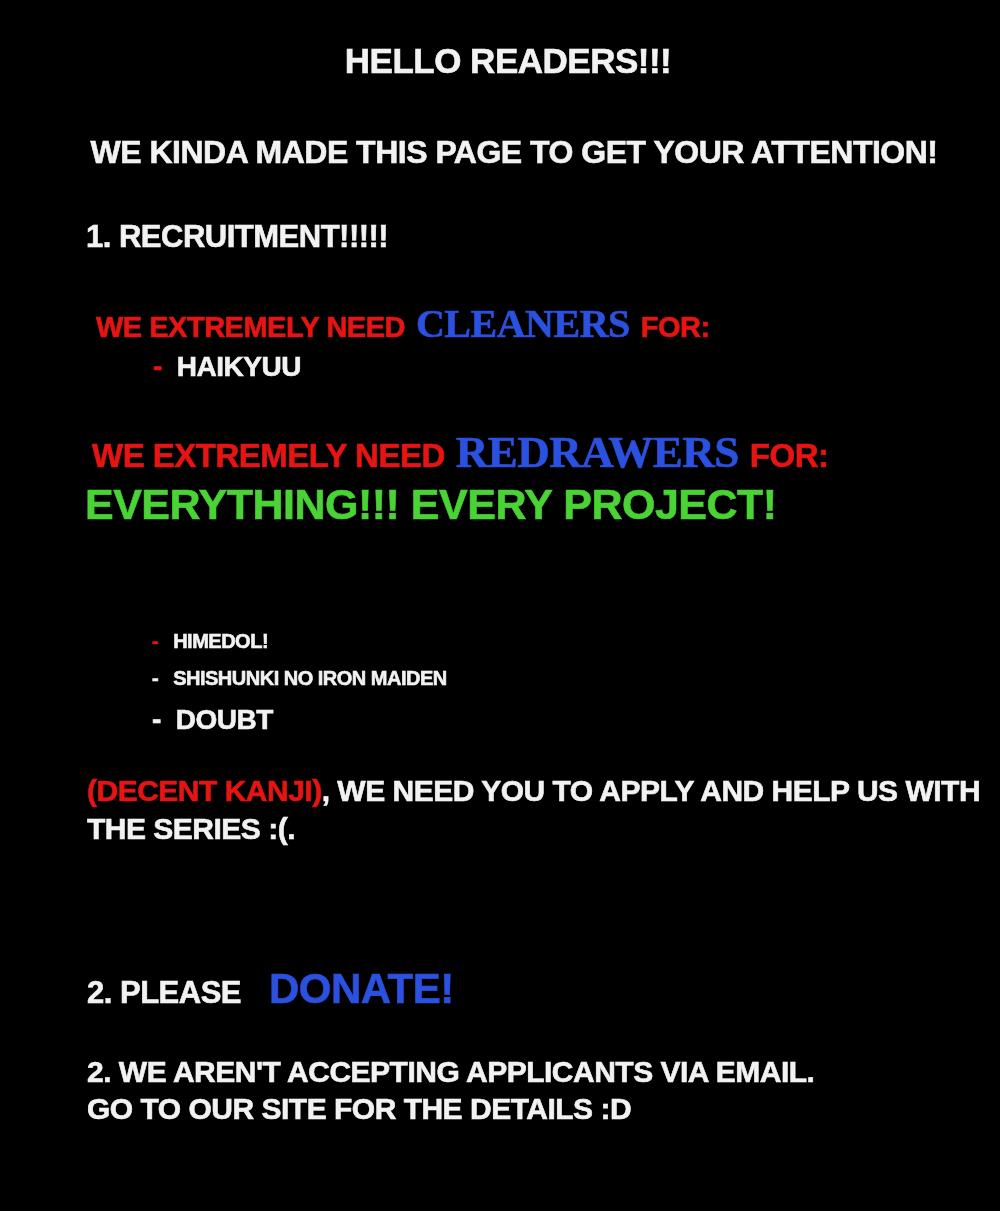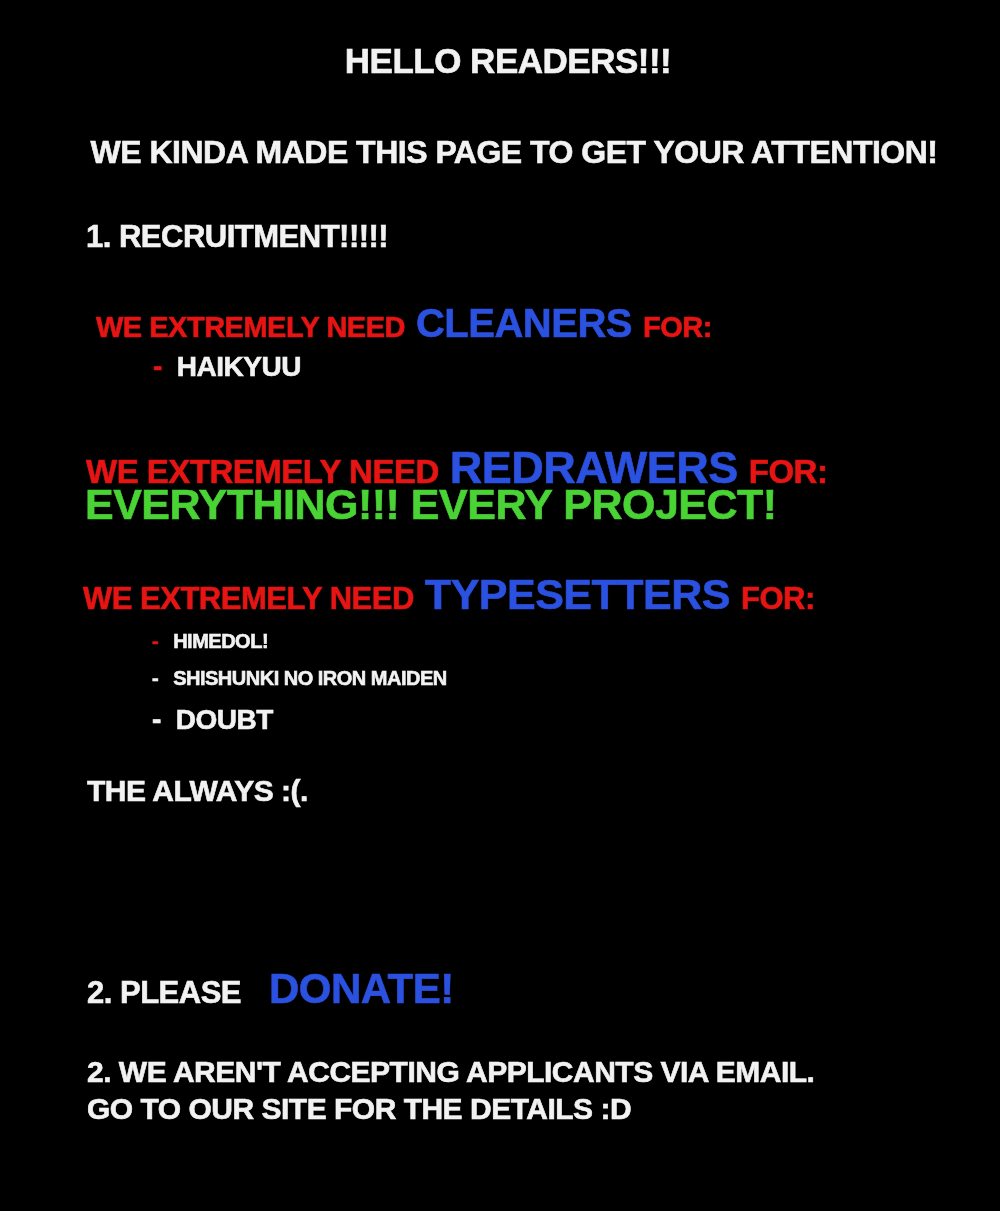--- a/index.html
+++ b/index.html
@@ -30,29 +30,29 @@
   .center { left: 0; width: 1000px; text-align: center; }
 
   .red   { color: var(--c-red, #e61413); }
   .white { color: var(--c-white, #f2f2f2); }
 
   .title    { top: 42px;  font-size: 35px; }
   .subtitle { top: 135px; font-size: 32px; margin-left: 6px; }
   .heading  { top: 220px; left: 78px; font-size: 31px; }
 
   .need .prefix, .need .suffix { color: var(--c-red, #e61413); }
-  .need .role { color: var(--c-blue, #2b51e0); margin: 0 11px; }
+  .need .role { color: var(--c-blue, #2b51e0); margin: 0 11px; font-family: Liberation Serif, serif; }
 
   .need-cleaners { top: 302px; left: 88px; font-size: 29px; }
   .need-cleaners .role { font-size: 40px; }
 
   .bullet-line .dash { margin-right: 15px; }
   .b-haikyuu { top: 352px; left: 145px; font-size: 28px; }
 
-  .need-redrawers { top: 428px; left: 78px; font-size: 33px; margin-top: 16px; }
+  .need-redrawers { top: 428px; left: 84px; font-size: 33px; }
   .need-redrawers .role { font-size: 45px; }
 
   .banner { top: 481px; left: 77px; font-size: 43px; color: var(--c-green, #49d334); }
 
   .need-typesetters { top: 571px; left: 75px; font-size: 31px; }
   .need-typesetters .role { font-size: 43px; }
 
   .b-item1 { top: 631px; left: 144px; font-size: 20px; }
   .b-item2 { top: 668px; left: 144px; font-size: 20px; }
   .b-item3 { top: 705px; left: 144px; font-size: 28px; }
@@ -78,30 +78,30 @@
   <div class="line heading comic">1. RECRUITMENT!!!!!</div>
 
   <div class="line need need-cleaners comic"><span class="prefix">WE EXTREMELY NEED</span><span class="role">CLEANERS</span><span class="suffix">FOR:</span></div>
 
   <div class="line bullet-line b-haikyuu comic"><span class="dash red">-</span><span class="white">HAIKYUU</span></div>
 
   <div class="line need need-redrawers comic"><span class="prefix">WE EXTREMELY NEED</span><span class="role">REDRAWERS</span><span class="suffix">FOR:</span></div>
 
   <div class="line banner comic">EVERYTHING!!! EVERY PROJECT!</div>
 
-  <div class="line need need-typesetters comic"><span class="prefix">WE EXTREMELY NEED</span><span class="role">TYPESETTERS</span><span class="suffix">FOR:</span></div>
 
   <div class="line bullet-line b-item1 comic"><span class="dash red">-</span><span class="white">HIMEDOL!</span></div>
 
   <div class="line bullet-line b-item2 comic"><span class="dash white">-</span><span class="white">SHISHUNKI NO IRON MAIDEN</span></div>
 
   <div class="line bullet-line b-item3 comic"><span class="dash white">-</span><span class="white">DOUBT</span></div>
 
   <div class="line paragraph comic">
-    <span class="pline">THE ALWAYS :(.</span>
+    <span class="pline"><span class="red">(DECENT KANJI)</span><span class="white">, WE NEED YOU TO APPLY AND HELP US WITH</span></span>
+    <span class="pline">THE SERIES :(.</span>
   </div>
 
   <div class="line donate comic"><span class="white">2. PLEASE</span><span class="highlight">DONATE!</span></div>
 
   <div class="line sec3a comic">2. WE AREN'T ACCEPTING APPLICANTS VIA EMAIL.</div>
 
   <div class="line sec3b comic">GO TO OUR SITE FOR THE DETAILS :D</div>
 
 </div>
 

